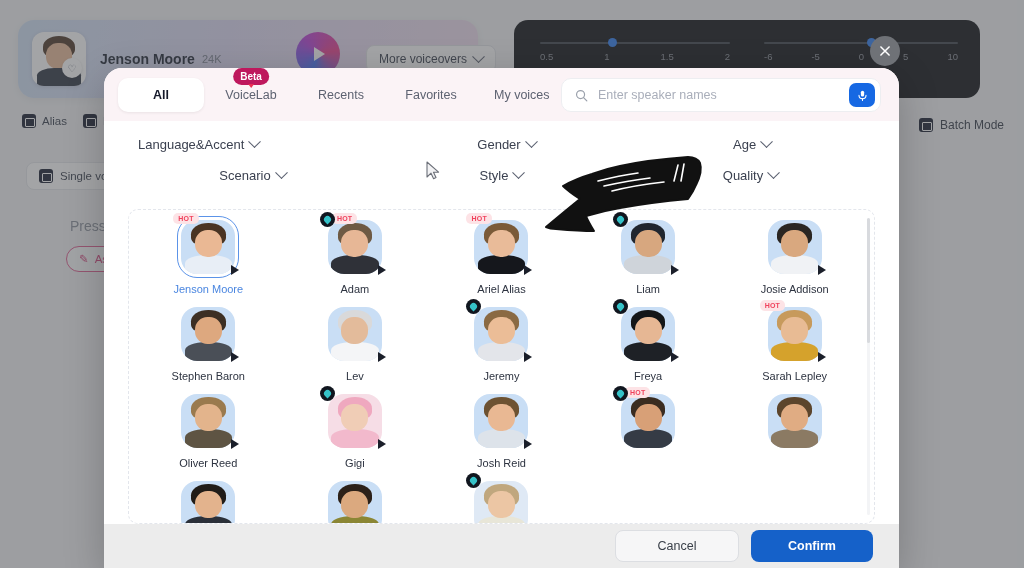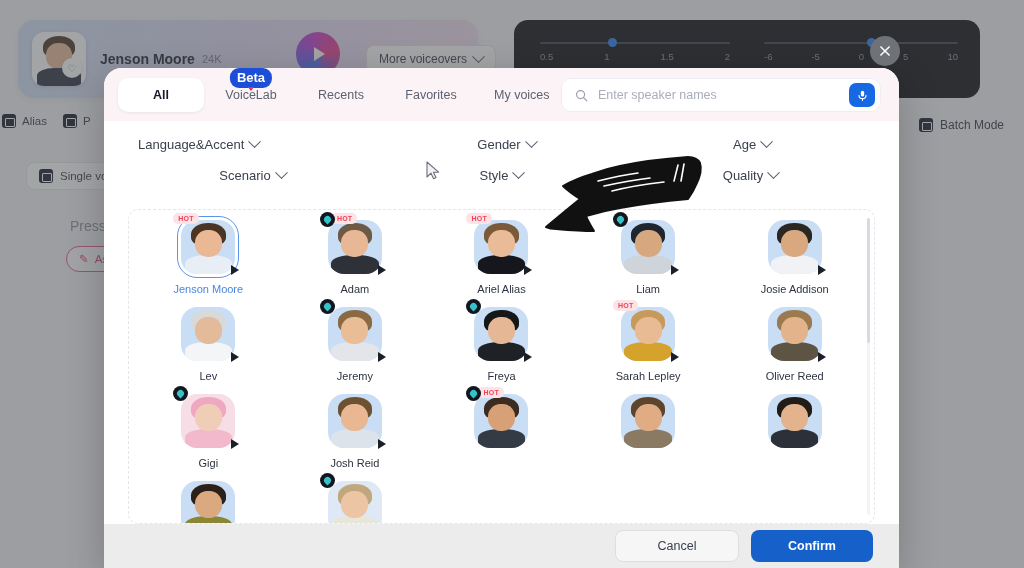--- a/index.html
+++ b/index.html
@@ -41,21 +41,21 @@
     background: conic-gradient(from 200deg, #3f6ef5, #b53bd6, #e93a8a, #3f6ef5);
     display: flex; align-items: center; justify-content: center;
   }
   .bg-play i { width: 0; height: 0; border-left: 11px solid #fff; border-top: 7px solid transparent; border-bottom: 7px solid transparent; margin-left: 3px; }
   .bg-more {
     position: absolute; left: 366px; top: 45px; height: 28px; padding: 0 12px;
     background: #fff; border: 1px solid #e2e4e8; border-radius: 8px;
     display: flex; align-items: center; gap: 7px; font-size: 12px; color: #343b49;
   }
 
-  .bg-toolbar { position: absolute; left: 2px; top: 114px; display: flex; gap: 16px; align-items: center; }
+  .bg-toolbar { position: absolute; left: 22px; top: 114px; display: flex; gap: 16px; align-items: center; }
   .bg-tb-item { display: flex; align-items: center; gap: 6px; font-size: 11.5px; color: #343b49; }
   .sq-icon { width: 14px; height: 14px; border-radius: 3px; background: #11182a; display:inline-block; position: relative; }
   .sq-icon::after { content: ""; position: absolute; left: 3px; top: 3.5px; width: 8px; height: 7px; border: 1.4px solid #fff; border-radius: 1px; }
 
   .bg-batch {
     position: absolute; right: 20px; top: 118px; display: flex; align-items: center; gap: 7px;
     font-size: 12px; color: #2e3542;
   }
 
   .bg-chip {
@@ -104,21 +104,21 @@
   }
   .tab {
     min-width: 86px; height: 34px; border-radius: 10px;
     display: flex; align-items: center; justify-content: center;
     font-size: 12.5px; color: #5d6271; position: relative; margin-right: 4px;
     padding: 0 16px;
   }
   .tab.active { background: #fff; color: #15192a; font-weight: bold; box-shadow: 0 1px 3px rgba(0,0,0,.07); }
   .beta-badge {
     position: absolute; top: -10px; left: 50%; transform: translateX(-50%);
-    background: #1d4ed8; color: #fff; font-size: 13px; font-weight: bold;
+    background: #be185d; color: #fff; font-size: 10px; font-weight: bold;
     padding: 2px 7px; border-radius: 9px; line-height: 1.3;
   }
   .beta-badge::after {
     content: ""; position: absolute; bottom: -3px; left: 50%; margin-left: -3px;
     border-left: 3px solid transparent; border-right: 3px solid transparent; border-top: 4px solid #ea2f52;
   }
   .searchbox {
     position: absolute; right: 18px; top: 10px; width: 320px; height: 34px;
     background: #fff; border: 1px solid #edeef1; border-radius: 10px;
     display: flex; align-items: center; padding: 0 5px 0 12px;
@@ -428,20 +428,31 @@
                 <div class="hair2" style="background:#2a2622"></div>
                 <div class="skin2" style="background:#d9a87f"></div>
               </div>
               <div class="playmini"></div>
             </div>
             <div class="vname">Josie Addison</div>
           </div>
           <div class="vcard">
             <div class="av-wrap">
               <div class="av" style="background: rgb(201, 222, 245);">
+                <div class="body2" style="background:#4a4f57"></div>
+                <div class="hair2" style="background:#3c2f24"></div>
+                <div class="skin2" style="background:#dda87f"></div>
+              </div>
+              <div class="playmini"></div>
+            </div>
+            <div class="vname">Stephen Baron</div>
+          </div>
+          <div class="vcard">
+            <div class="av-wrap">
+              <div class="av" style="background: rgb(201, 222, 245);">
                 <div class="body2" style="background:#f4f5f7"></div>
                 <div class="hair2" style="background:#d9d9da"></div>
                 <div class="skin2" style="background:#e3bb9b"></div>
               </div>
               <div class="playmini"></div>
             </div>
             <div class="vname">Lev</div>
           </div>
           <div class="vcard">
             <div class="av-wrap">

